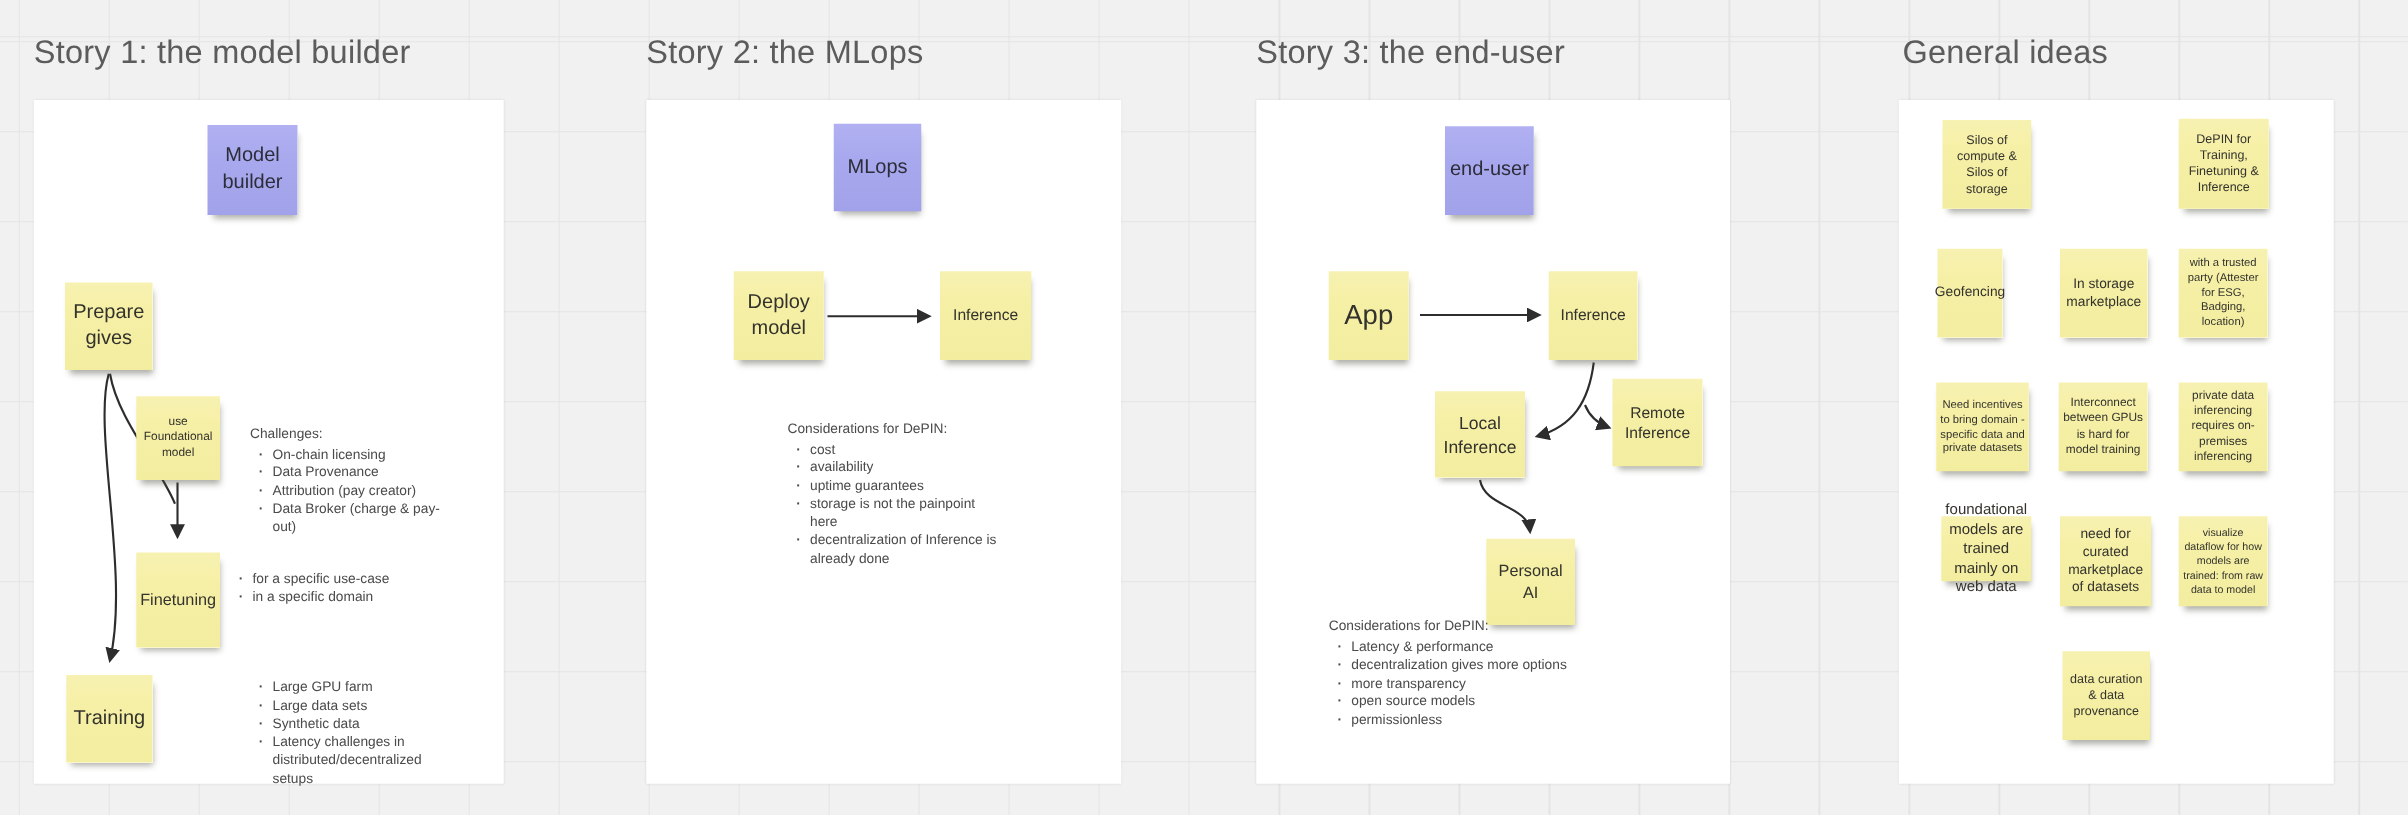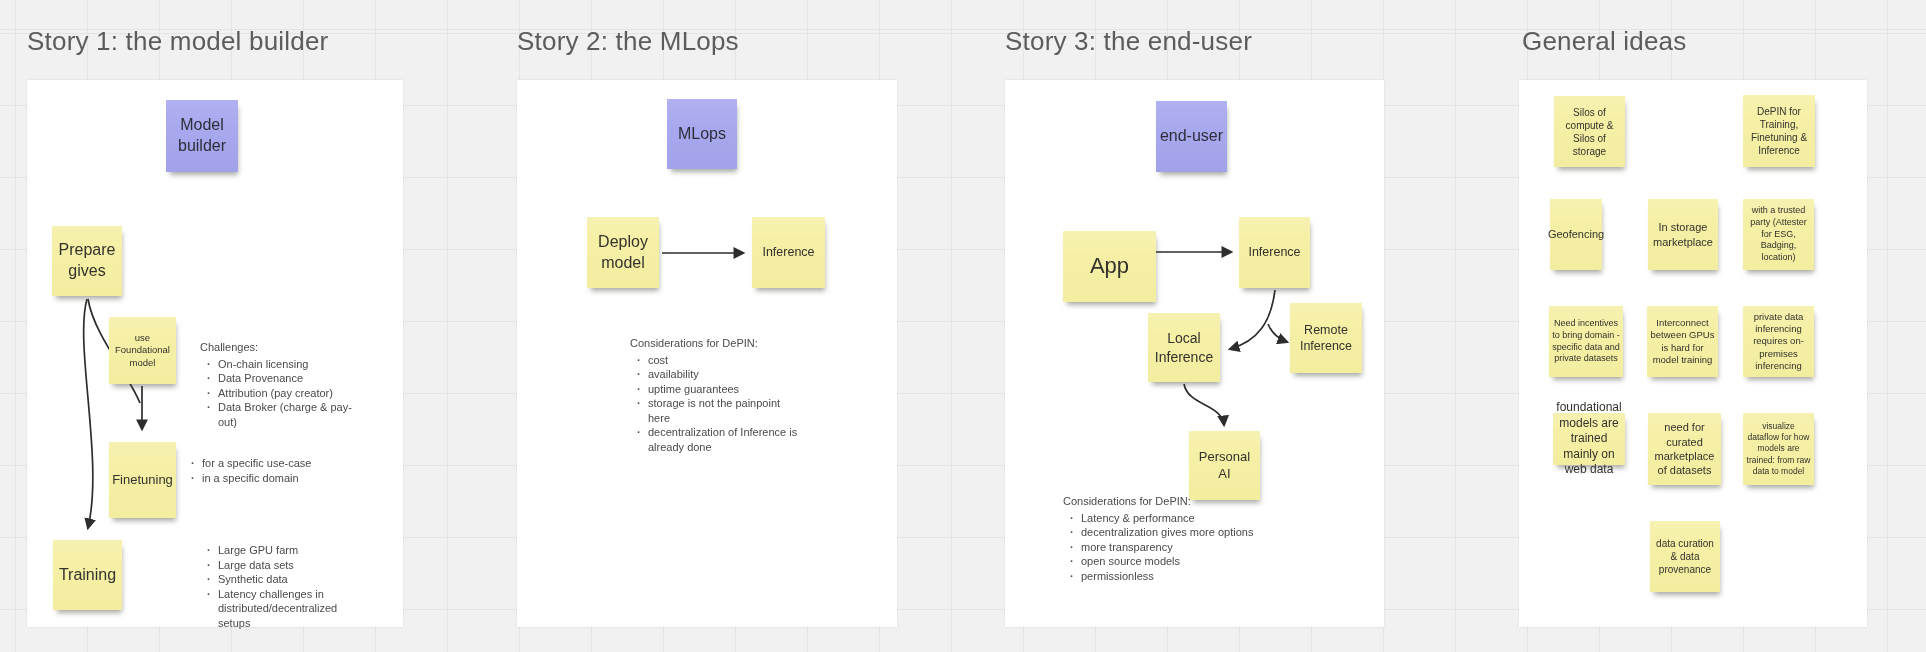--- a/index.html
+++ b/index.html
@@ -135,21 +135,21 @@
       <li>availability</li>
       <li>uptime guarantees</li>
       <li>storage is not the painpoint here</li>
       <li>decentralization of Inference is already done</li>
     </ul>
   </div>
 
   <div class="sticky purple" style="left:1156px;top:101px;width:71px;height:71px;font-size:16px">
     <span class="label">end-user</span>
   </div>
-  <div class="sticky" style="left:1063px;top:231px;width:93px;height:71px;font-size:22px">
+  <div class="sticky" style="left:1063px;top:217px;width:64px;height:71px;font-size:22px">
     <span class="label">App</span>
   </div>
   <div class="sticky" style="left:1239px;top:217px;width:71px;height:71px;font-size:12.5px">
     <span class="label">Inference</span>
   </div>
   <div class="sticky" style="left:1148px;top:313px;width:72px;height:69px;font-size:14px">
     <span class="label">Local Inference</span>
   </div>
   <div class="sticky" style="left:1290px;top:303px;width:72px;height:70px;font-size:12.5px">
     <span class="label">Remote Inference</span>

